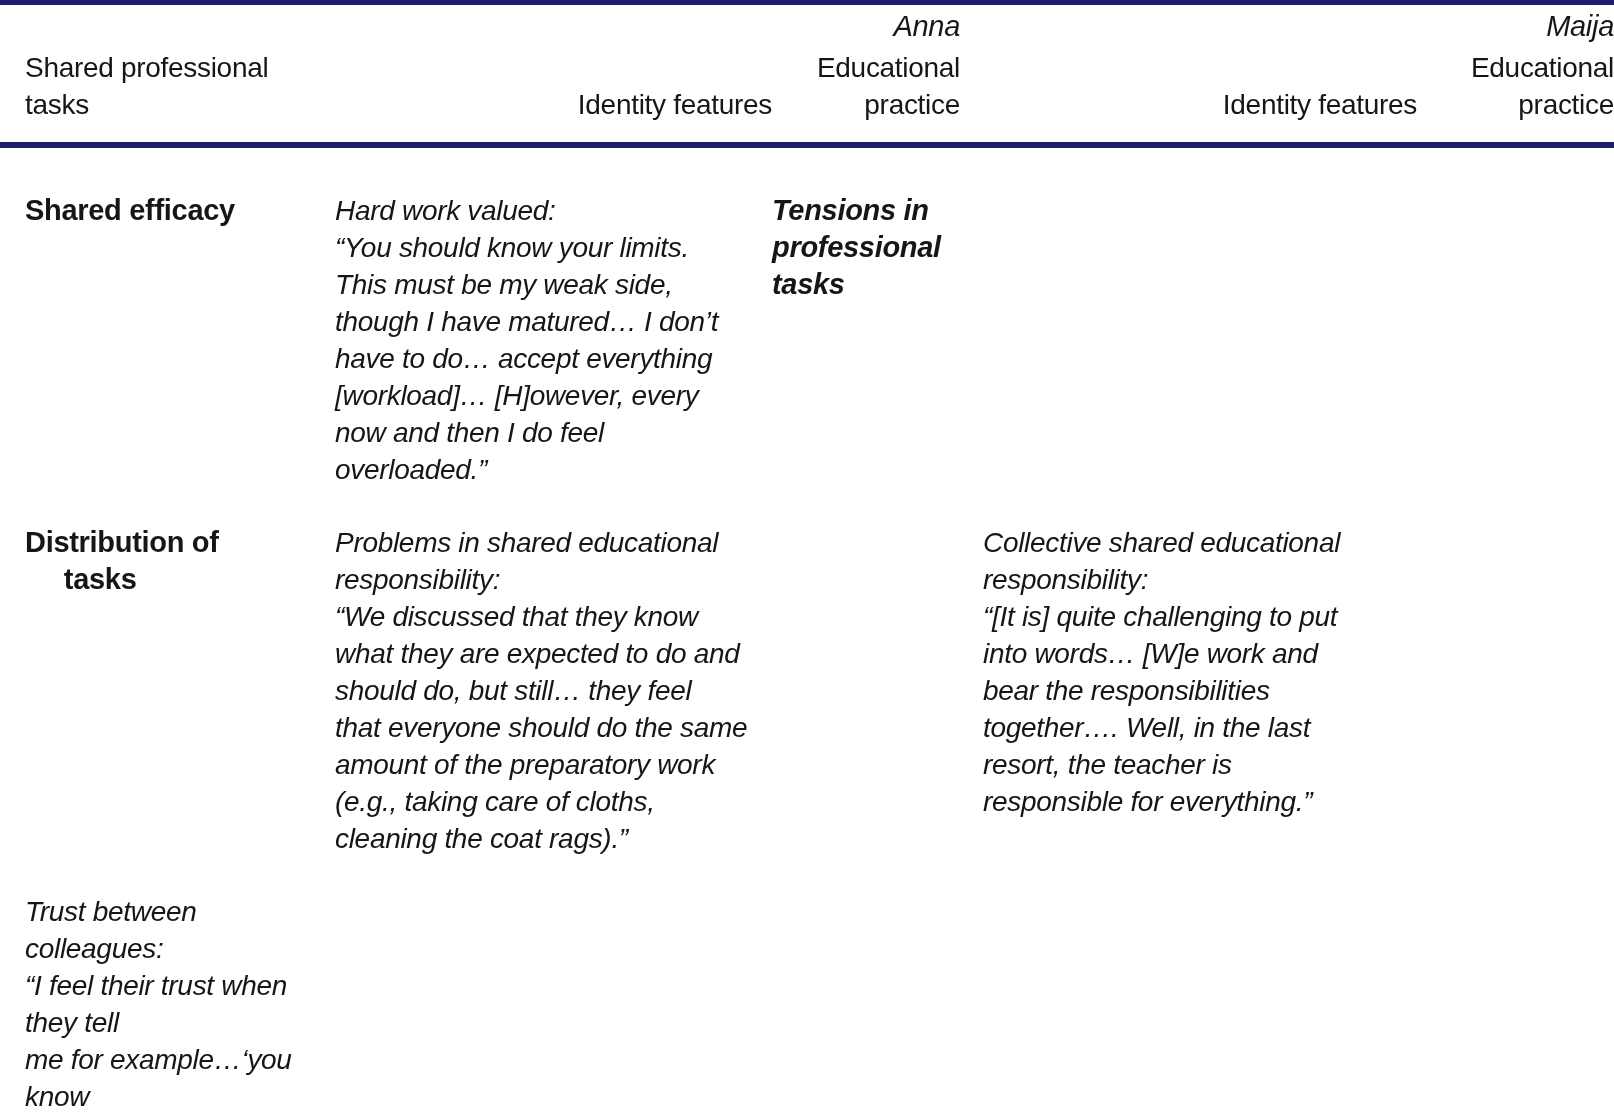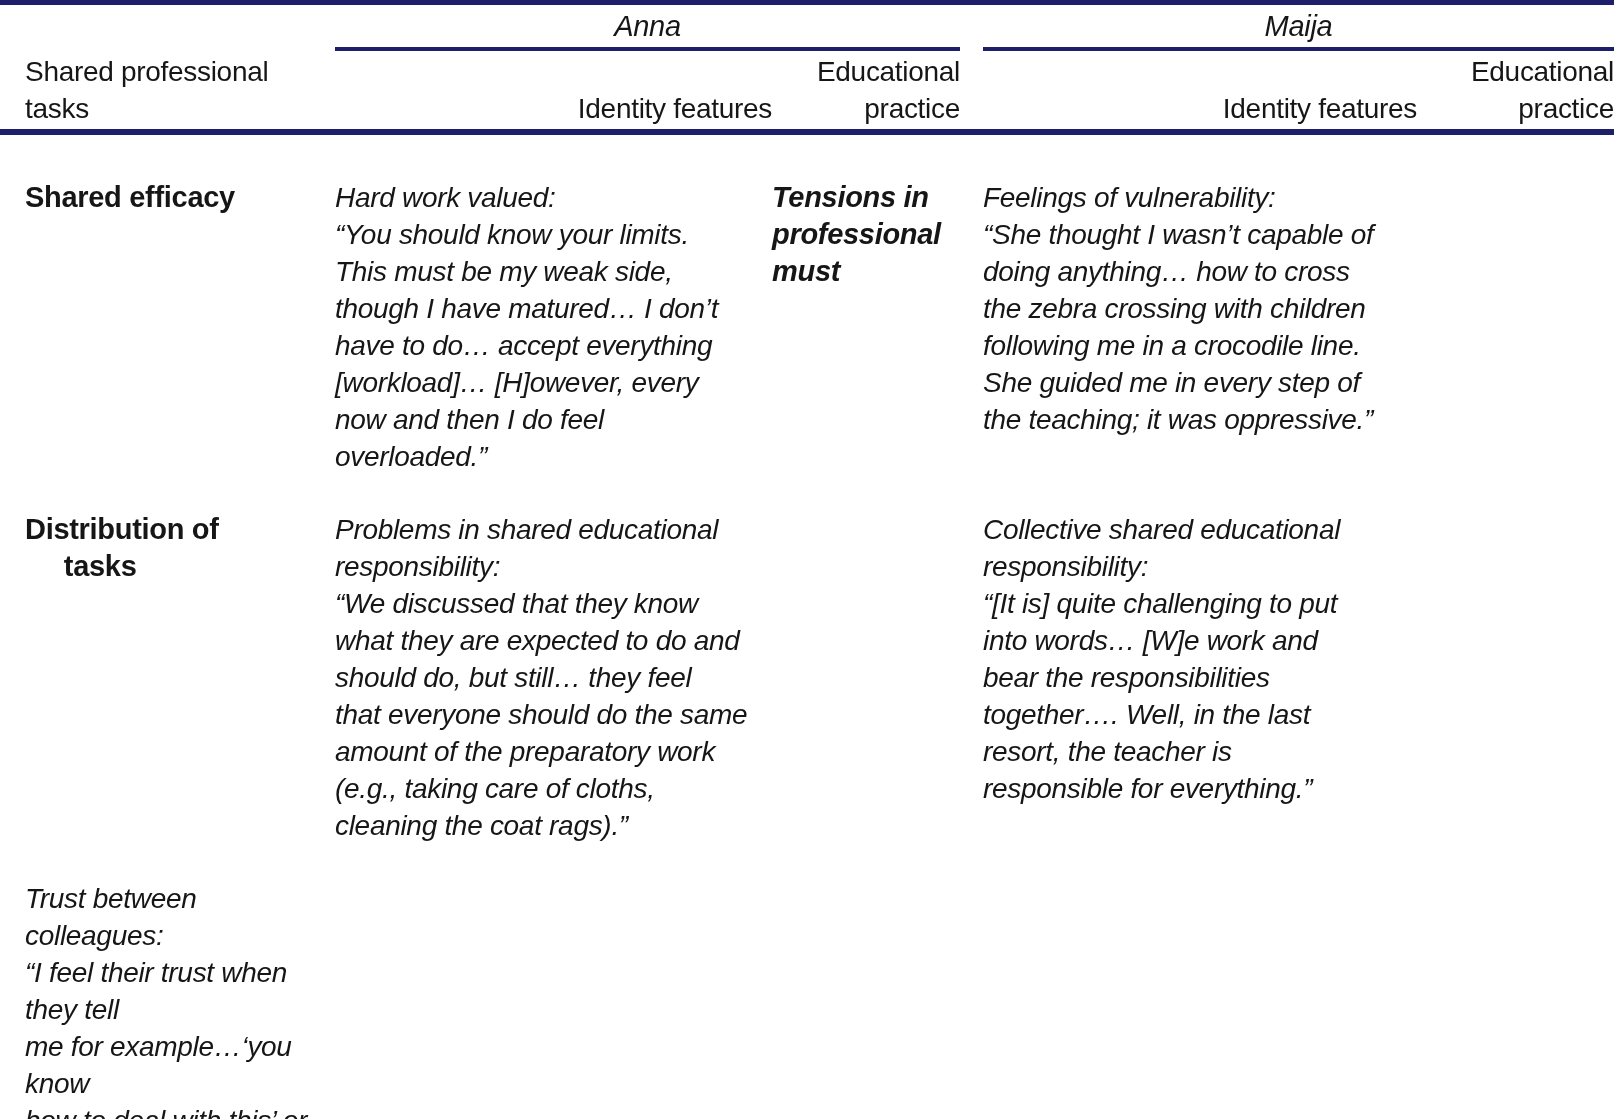--- a/index.html
+++ b/index.html
@@ -10,30 +10,30 @@
   }
   .rule{background:#1d1f6b;}
   .top-rule{height:5px;width:1614px;}
   .mid-rule{height:6px;width:1614px;}
   .grid{
     display:grid;
     grid-template-columns:310px 437px 188px 23px 434px 197px;
     padding-left:25px;width:1589px;box-sizing:content-box;
   }
   
-  .spanner{display:flex;flex-direction:column;justify-content:flex-end;}
+  .spanner{display:flex;flex-direction:row;justify-content:flex-end;}
   .span-anna{grid-column:2/4;}
   .span-maija{grid-column:5/7;}
   .spanner-label{
     text-align:center;font-style:italic;font-size:29px;line-height:42px;
     letter-spacing:-0.3px;
   }
   .spanner-rule{height:4px;}
   
-  .header-row{align-items:end;padding-top:2px;padding-bottom:2px;}
+  .header-row{align-items:end;padding-top:2px;padding-bottom:19px;}
   .hcell{
     font-size:28px;line-height:37px;white-space:pre-line;
     letter-spacing:-0.3px;
   }
   .h-task{text-align:left;}
   .h-center{text-align:right;}
   
   .body-row{align-items:start;}
   .row-first{padding-top:8px;}
   .cell{
@@ -82,29 +82,22 @@
     <div class="cell identity-cell">Hard work valued:
 “You should know your limits.
 This must be my weak side,
 though I have matured… I don’t
 have to do… accept everything
 [workload]… [H]owever, every
 now and then I do feel
 overloaded.”</div>
     <div class="cell practice-cell">Tensions in
 professional
-must</div>
+tasks</div>
     <div></div>
-    <div class="cell identity-cell">Feelings of vulnerability:
-“She thought I wasn’t capable of
-doing anything… how to cross
-the zebra crossing with children
-following me in a crocodile line.
-She guided me in every step of
-the teaching; it was oppressive.”</div>
   </div>
 
   <div class="grid body-row">
     <div class="cell task-cell">Distribution of
 &nbsp;&nbsp;&nbsp;&nbsp;&nbsp;tasks</div>
     <div class="cell identity-cell">Problems in shared educational
 responsibility:
 “We discussed that they know
 what they are expected to do and
 should do, but still… they feel

